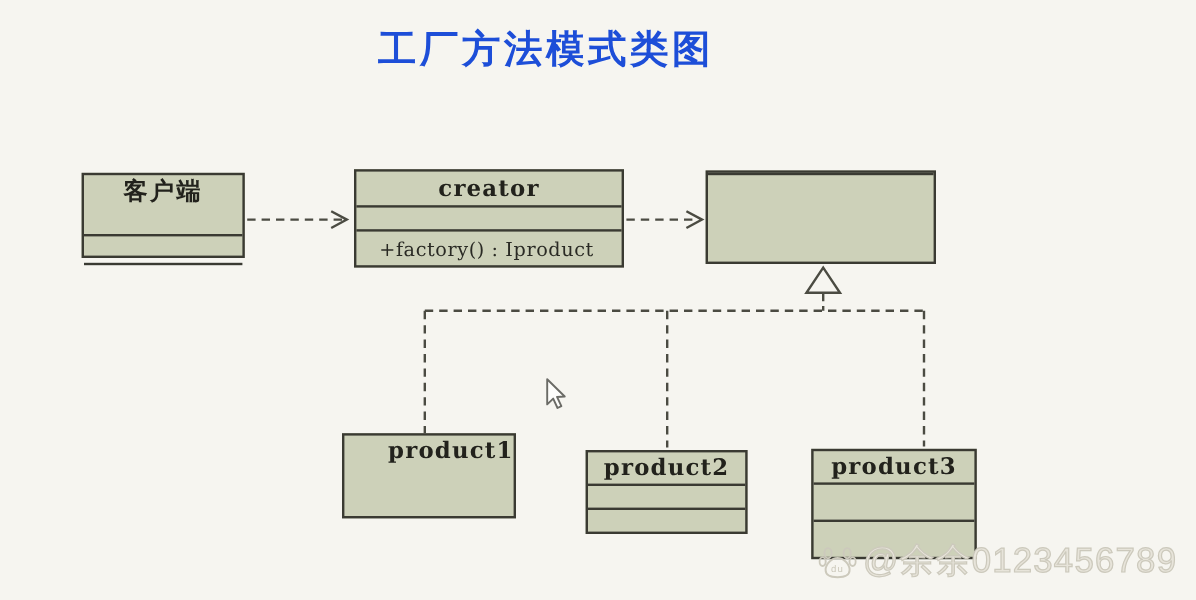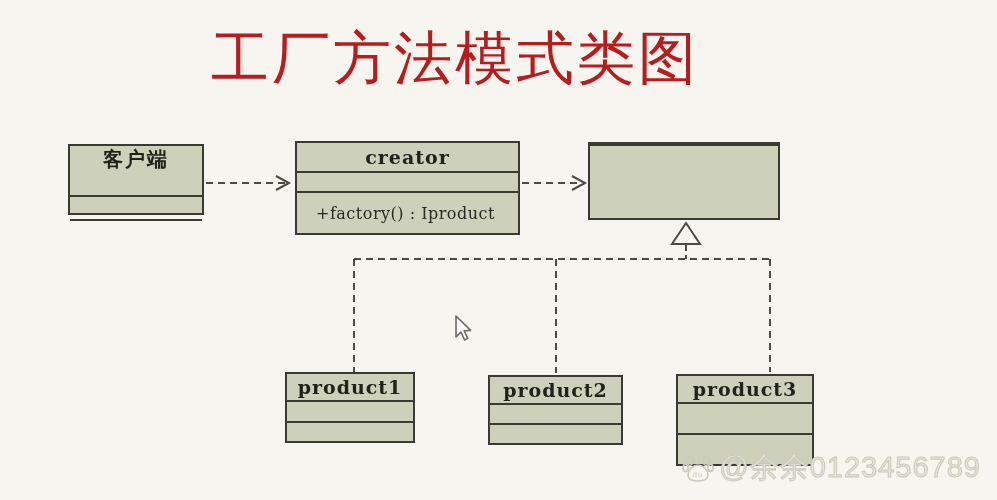--- a/index.html
+++ b/index.html
@@ -8,24 +8,24 @@
     width:997px;height:500px;
     background:#f6f5f0;
     overflow:hidden;
     font-family:"DejaVu Serif","Liberation Serif",serif;
   }
   .title{
     position:absolute;
     left:0;top:20px;width:910px;
     text-align:center;
     font-family:"Liberation Sans","DejaVu Sans",sans-serif;
-    font-size:58px;
-    font-weight:400;
+    font-size:32px;
+    font-weight:700;
     letter-spacing:3px;
-    color:#b91c1c;
+    color:#1d4ed8;
     margin:0;
   }
   .uml-box{
     position:absolute;
     background:#cdd1b9;
     border:2px solid #3a3a32;
     box-sizing:border-box;
     display:flex;
     flex-direction:column;
   }
@@ -69,23 +69,23 @@
     display:flex;
     align-items:center;
     font-size:16px;
     letter-spacing:0.5px;
     color:#2a2a24;
     padding-left:19px;
     white-space:nowrap;
   }
   
   .box-client  {left:68px;  top:144px; width:136px; height:71px;gap:22px;}
-  .box-creator {left:295px; top:141px; width:225px; height:94px;}
+  .box-creator {left:295px; top:141px; width:225px; height:82px;}
   .box-iproduct{left:588px; top:142px; width:192px; height:78px;}
-  .box-product1{left:285px; top:372px; width:130px; height:71px;}
+  .box-product1{left:285px; top:361px; width:145px; height:71px;align-items:flex-end;}
   .box-product2{left:488px; top:375px; width:135px; height:70px;justify-content:flex-end;}
   .box-product3{left:676px; top:374px; width:138px; height:92px;}
   .h-title28{flex:0 0 26px;}
   .h-title30{flex:0 0 28px;}
   .h-attr20 {flex:0 0 18px;}
   .h-head56 {flex:0 0 52px;}
 
   .connector-layer{
     position:absolute;left:0;top:0;width:997px;height:500px;
     pointer-events:none;

